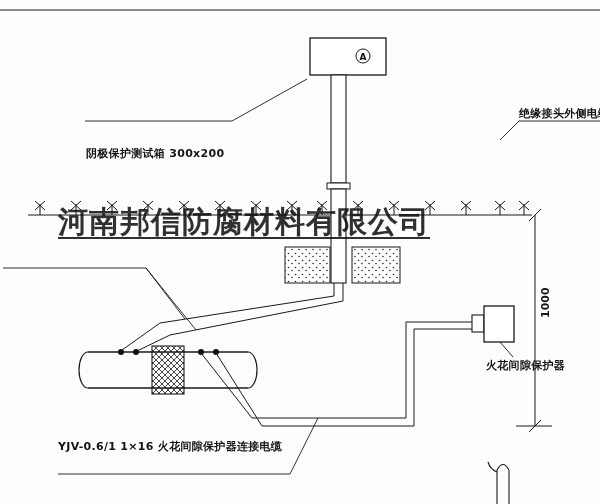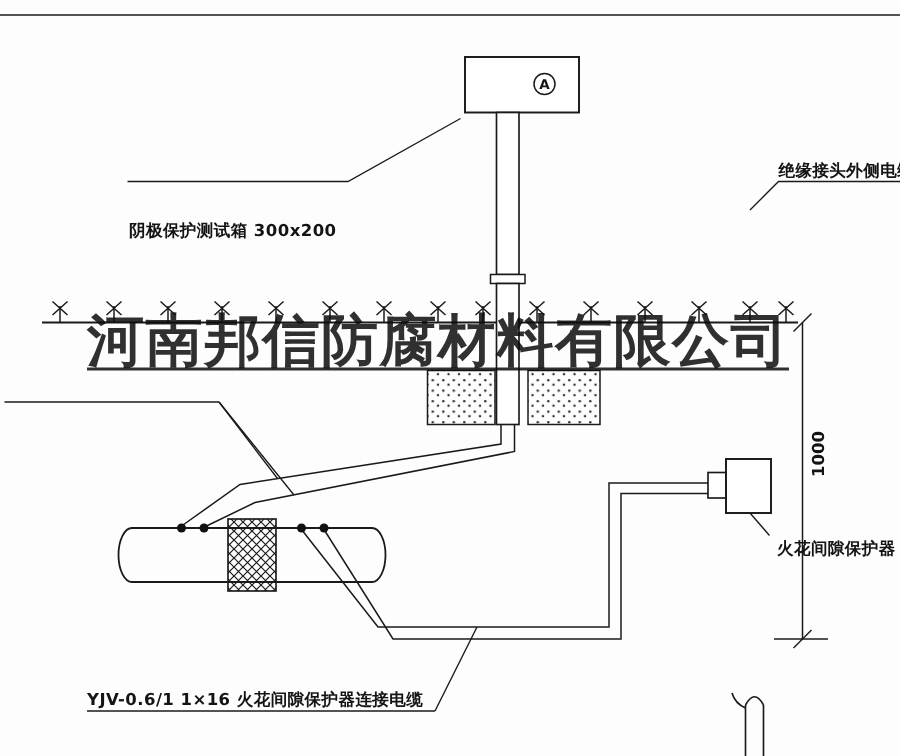--- a/index.html
+++ b/index.html
@@ -8,21 +8,21 @@
     overflow:hidden;font-family:"DejaVu Sans", sans-serif;
   }
   svg{position:absolute;left:0;top:0;}
   .lbl{
     position:absolute;font:600 11px "DejaVu Sans", sans-serif;
     color:#141414;white-space:nowrap;letter-spacing:0.3px;
   }
   .watermark{
     position:absolute;left:58px;top:202px;
     font-family:"DejaVu Serif","Liberation Serif",serif;
-    font-weight:700;font-size:38px;letter-spacing:1px;
+    font-weight:700;font-size:30px;letter-spacing:1px;
     color:rgba(12,12,12,0.85);
     text-decoration:underline;text-decoration-thickness:2px;text-underline-offset:5px;
     white-space:nowrap;z-index:5;
   }
   .svgtext{font:600 11px "DejaVu Sans", sans-serif;fill:#141414;}
   .meterA{font:700 9px "DejaVu Sans", sans-serif;fill:#141414;}
 </style>
 </head>
 <body>
 
@@ -129,17 +129,17 @@
     </g>
   </svg>
 
   <div class="watermark">河南邦信防腐材料有限公司</div>
 
   <div class="lbl" style="left:86px;top:106px;margin-top:40px;">阴极保护测试箱 300x200</div>
 
   <div class="lbl" style="left:519px;top:106px;">绝缘接头外侧电缆</div>
 
 
-  <div class="lbl" style="left:518px;top:358px;">火花间隙保护器</div>
+  <div class="lbl" style="left:486px;top:358px;">火花间隙保护器</div>
 
-  <div class="lbl" style="left:58px;top:459px;">YJV-0.6/1 1×16  火花间隙保护器连接电缆</div>
+  <div class="lbl" style="left:58px;top:439px;">YJV-0.6/1 1×16  火花间隙保护器连接电缆</div>
 
 </div>
 
 </body></html>

